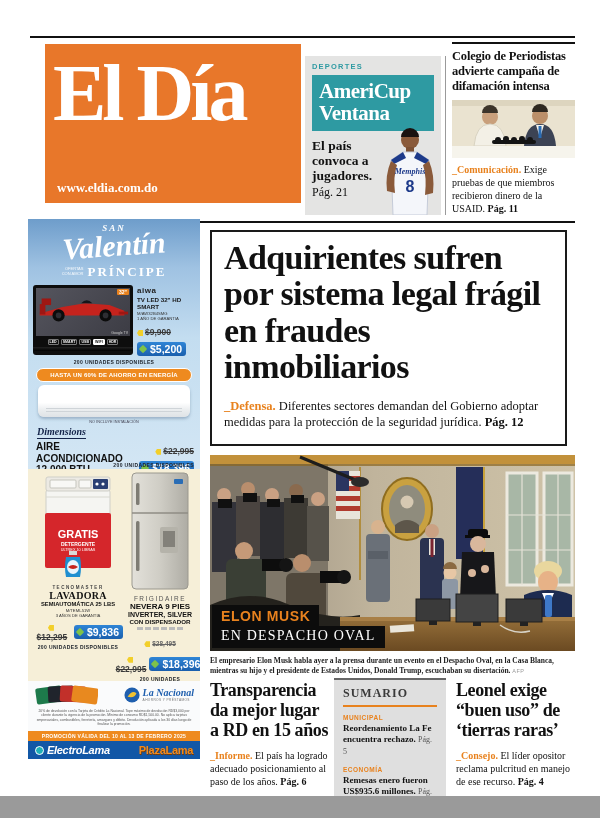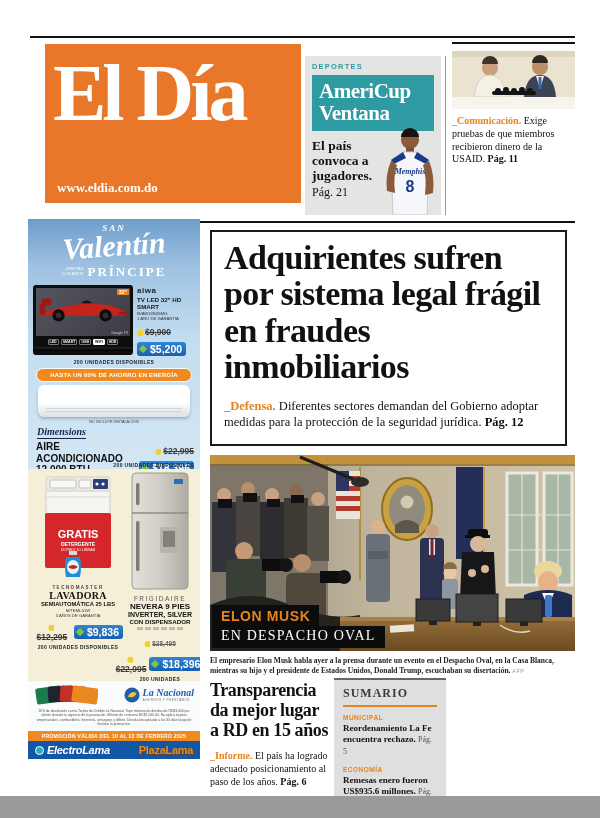--- a/index.html
+++ b/index.html
@@ -185,20 +185,21 @@
       <path d="M48 34 q6 14 4 32 l-8 2 q2 -18 -2 -30 z" fill="#8a5a3a"></path>
       <text x="29" y="47" text-anchor="middle" font-size="8" font-style="italic" font-weight="bold" fill="#1d3a8a" font-family="Liberation Serif, serif">Memphis</text>
       <text x="29" y="65" text-anchor="middle" font-size="16" font-weight="bold" fill="#1d3a8a" font-family="Liberation Sans, sans-serif">8</text>
     </svg>
   </div>
 
   <div class="vdiv1"></div>
 
   <div class="trcol">
     <div class="tr-rule"></div>
+    <div class="tr-head">Colegio de Periodistas advierte campaña de difamación intensa</div>
     <svg class="tr-photo" width="123" height="58" viewBox="0 0 123 58">
       <rect width="123" height="58" fill="#eae3d0"></rect>
       <rect width="123" height="6" fill="#ddd5bf"></rect>
       <circle cx="38" cy="17" r="8" fill="#c9a07c"></circle>
       <path d="M30 13 a8 8 0 0 1 16 0 z" fill="#3c342a"></path>
       <path d="M22 46 q2 -22 16 -22 q14 0 16 22 z" fill="#f3f0e6" stroke="#d8d2c0"></path>
       <circle cx="88" cy="16" r="8" fill="#bb8f69"></circle>
       <path d="M80 12 a8 8 0 0 1 16 0 z" fill="#2e2820"></path>
       <path d="M72 46 q2 -22 16 -22 q14 0 16 22 z" fill="#3c4354"></path>
       <polygon points="84,25 92,25 88,38" fill="#f6f3ea"></polygon>
@@ -375,20 +376,28 @@
     </div>
     <div>
       <div class="su-label">ECONOMÍA</div>
       <div class="su-item">
         <span>Remesas enero fueron US$935.6 millones.</span>
         <span class="su-page">Pág. 9</span>
       </div>
     </div>
   </div>
 
+  <div class="bstory2">
+    <div class="bh">Leonel exige “buen uso” de ‘tierras raras’</div>
+    <div class="bd">
+      <span class="dash">_</span><span class="kicker">Consejo.</span>
+      <span>El líder opositor reclama pulcritud en manejo de ese recurso.</span>
+      <span class="pg">Pág. 4</span>
+    </div>
+  </div>
 
   <div class="ad">
 
     <div class="valentin">
       <div class="val-san">SAN</div>
       <div class="val-main">Valentín</div>
       <div class="val-row">
         <div class="val-sub">
           <div>OFERTAS</div>
           <div>CON AMOR</div>

